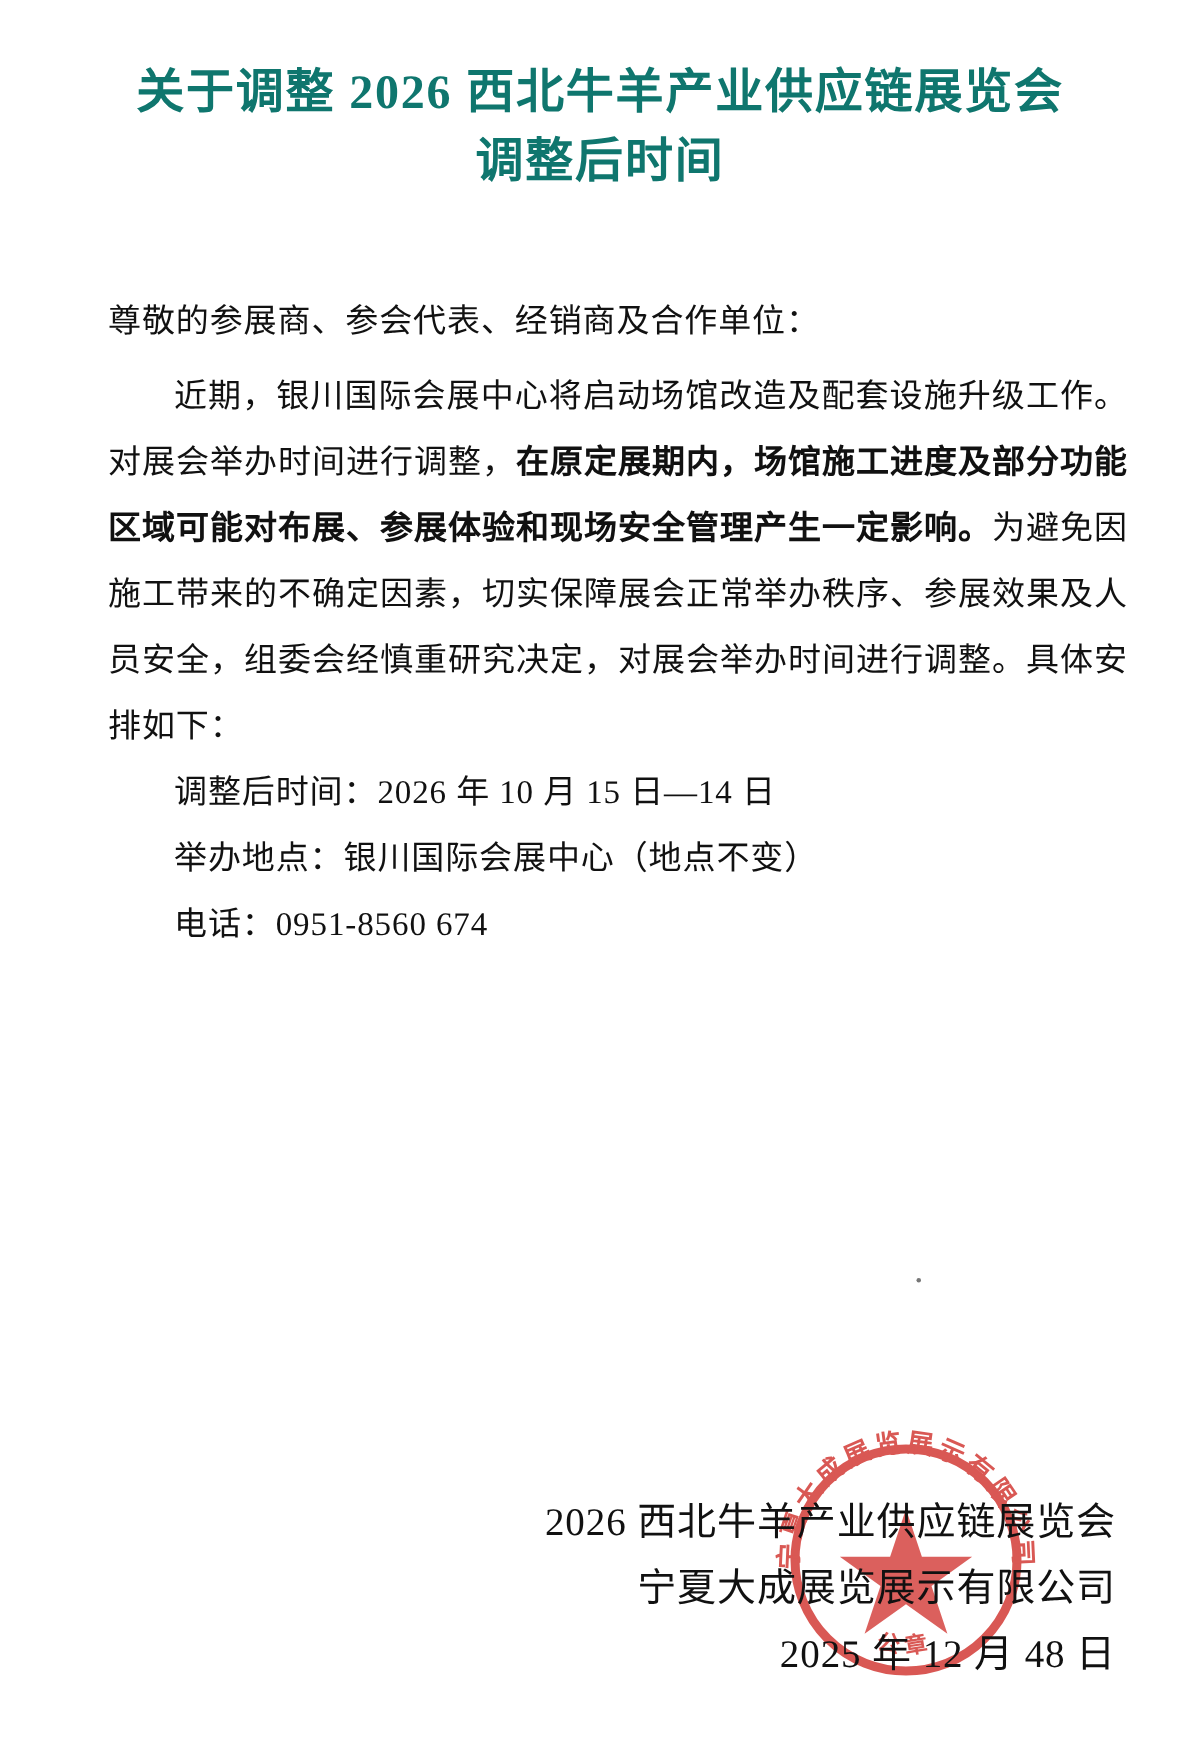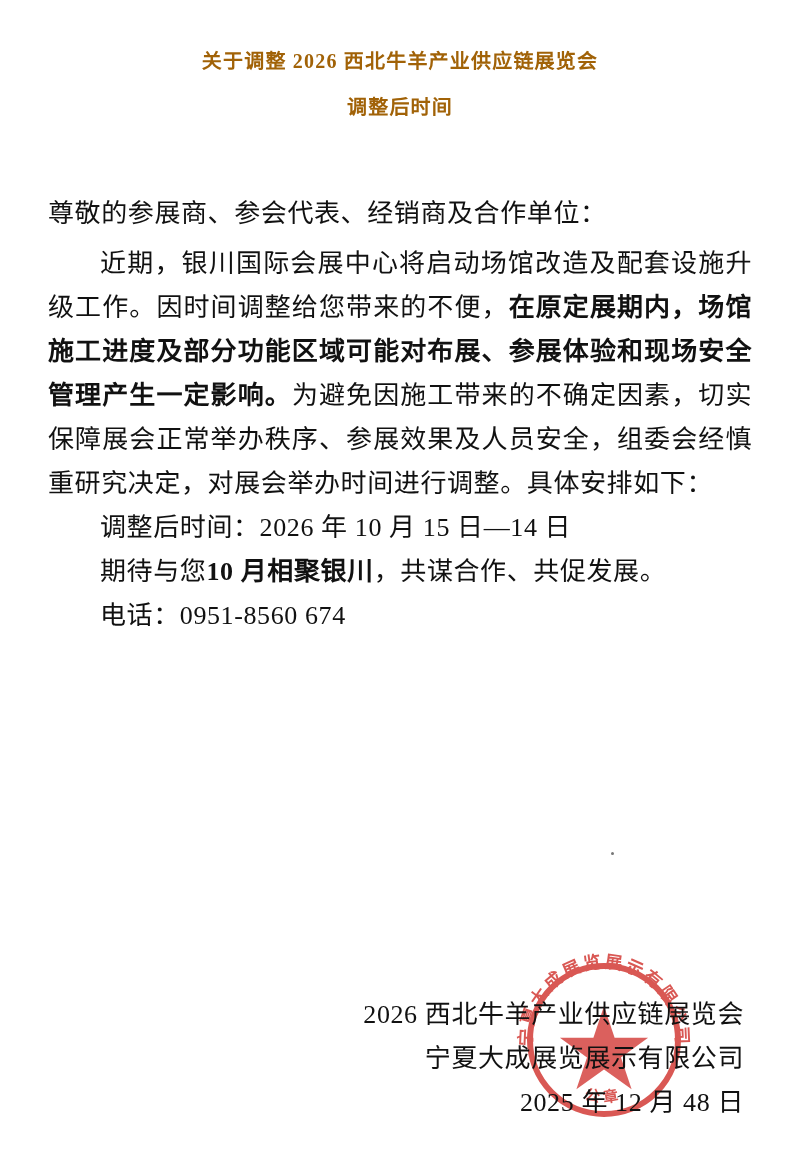--- a/index.html
+++ b/index.html
@@ -25,34 +25,35 @@
     padding: 38px 48px 0 48px;
   }
 
   
   .title-block {
     text-align: center;
     margin: 0 auto;
     width: 640px;
   }
   .title-line {
-    font-size: 20px;
+    font-size: 32px;
     font-weight: bold;
     letter-spacing: 1.2px;
     line-height: 46px;
-    color: #a16207;
+    color: #0f766e;
   }
 
   
   .body-block {
     margin-top: 62px;
-    font-size: 26px;
+    font-size: 22px;
     line-height: 44px;
     letter-spacing: 0.6px;
     text-align: justify;
+    margin-left: 24px;
   }
 
   .salutation {
     margin: 0 0 6px 0;
   }
 
   .para {
     margin: 0;
     text-indent: 2em;
   }
@@ -106,26 +107,26 @@
 
   <div class="title-block">
     <div class="title-line">关于调整 2026 西北牛羊产业供应链展览会</div>
     <div class="title-line">调整后时间</div>
   </div>
 
   <div class="body-block">
 
     <p class="salutation">尊敬的参展商、参会代表、经销商及合作单位：</p>
 
-    <p class="para"><span>近期，银川国际会展中心将启动场馆改造及配套设施升级工作。因时间调整给您带来的不便，</span><span class="bold">在原定展期内，场馆施工进度及部分功能区域可能对布展、参展体验和现场安全管理产生一定影响。</span><span>为避免因施工带来的不确定因素，切实保障展会正常举办秩序、参展效果及人员安全，组委会经慎重研究决定，对展会举办时间进行调整。具体安排如下：</span></p>
+    <p class="para"><span>近期，银川国际会展中心将启动场馆改造及配套设施升级工作。对展会举办时间进行调整，</span><span class="bold">在原定展期内，场馆施工进度及部分功能区域可能对布展、参展体验和现场安全管理产生一定影响。</span><span>为避免因施工带来的不确定因素，切实保障展会正常举办秩序、参展效果及人员安全，组委会经慎重研究决定，对展会举办时间进行调整。具体安排如下：</span></p>
 
     <p class="detail-line">调整后时间：2026 年 10 月 15 日—14 日</p>
+    <p class="detail-line">举办地点：银川国际会展中心（地点不变）</p>
 
 
-    <p class="para"><span>期待与您</span><span class="bold">10 月相聚银川</span><span>，共谋合作、共促发展。</span></p>
 
     <p class="detail-line">电话：0951-8560 674</p>
   </div>
 
   <div class="dot-artifact"></div>
 
   <div class="seal">
     <svg width="200" height="200" viewBox="0 0 200 200" xmlns="http://www.w3.org/2000/svg">
       <defs>
         <path id="sealTopArc" d="M 28,100 A 72,72 0 0 1 172,100"></path>

